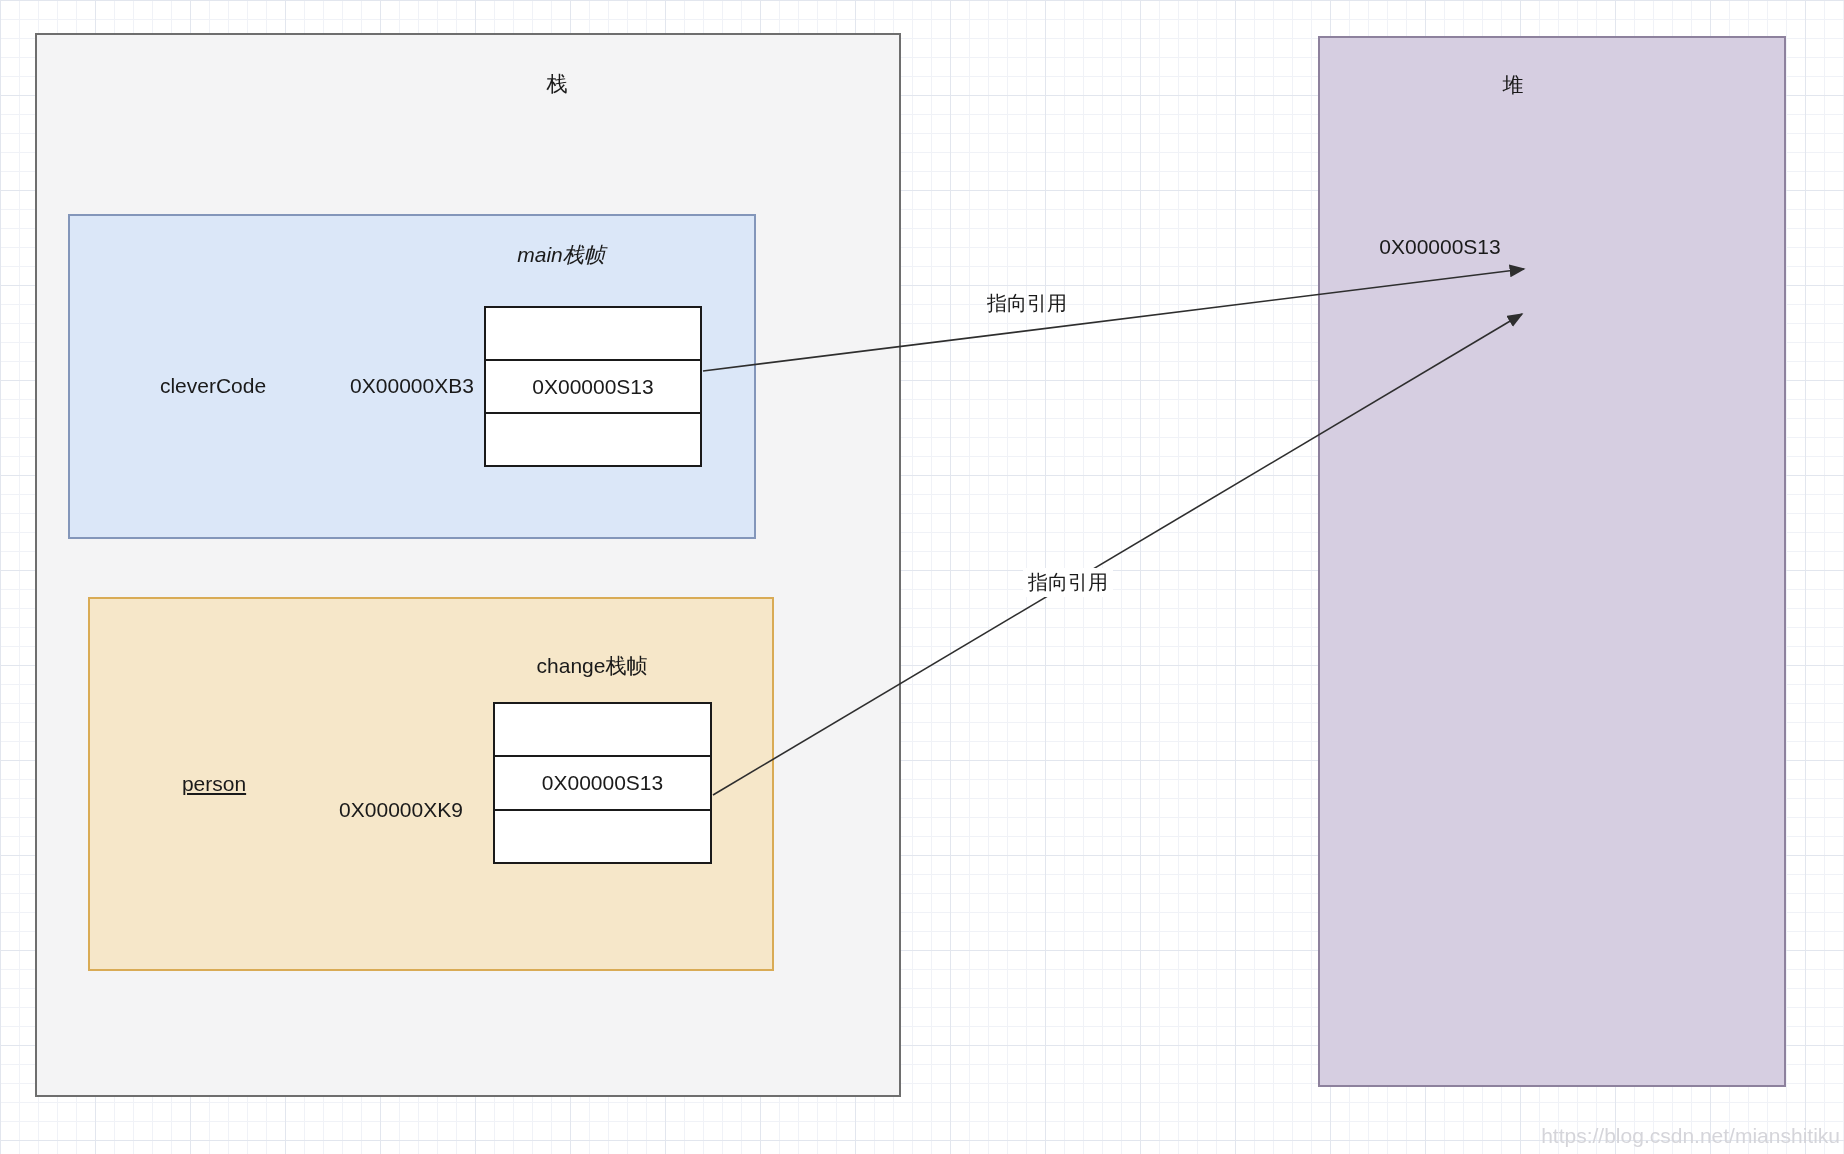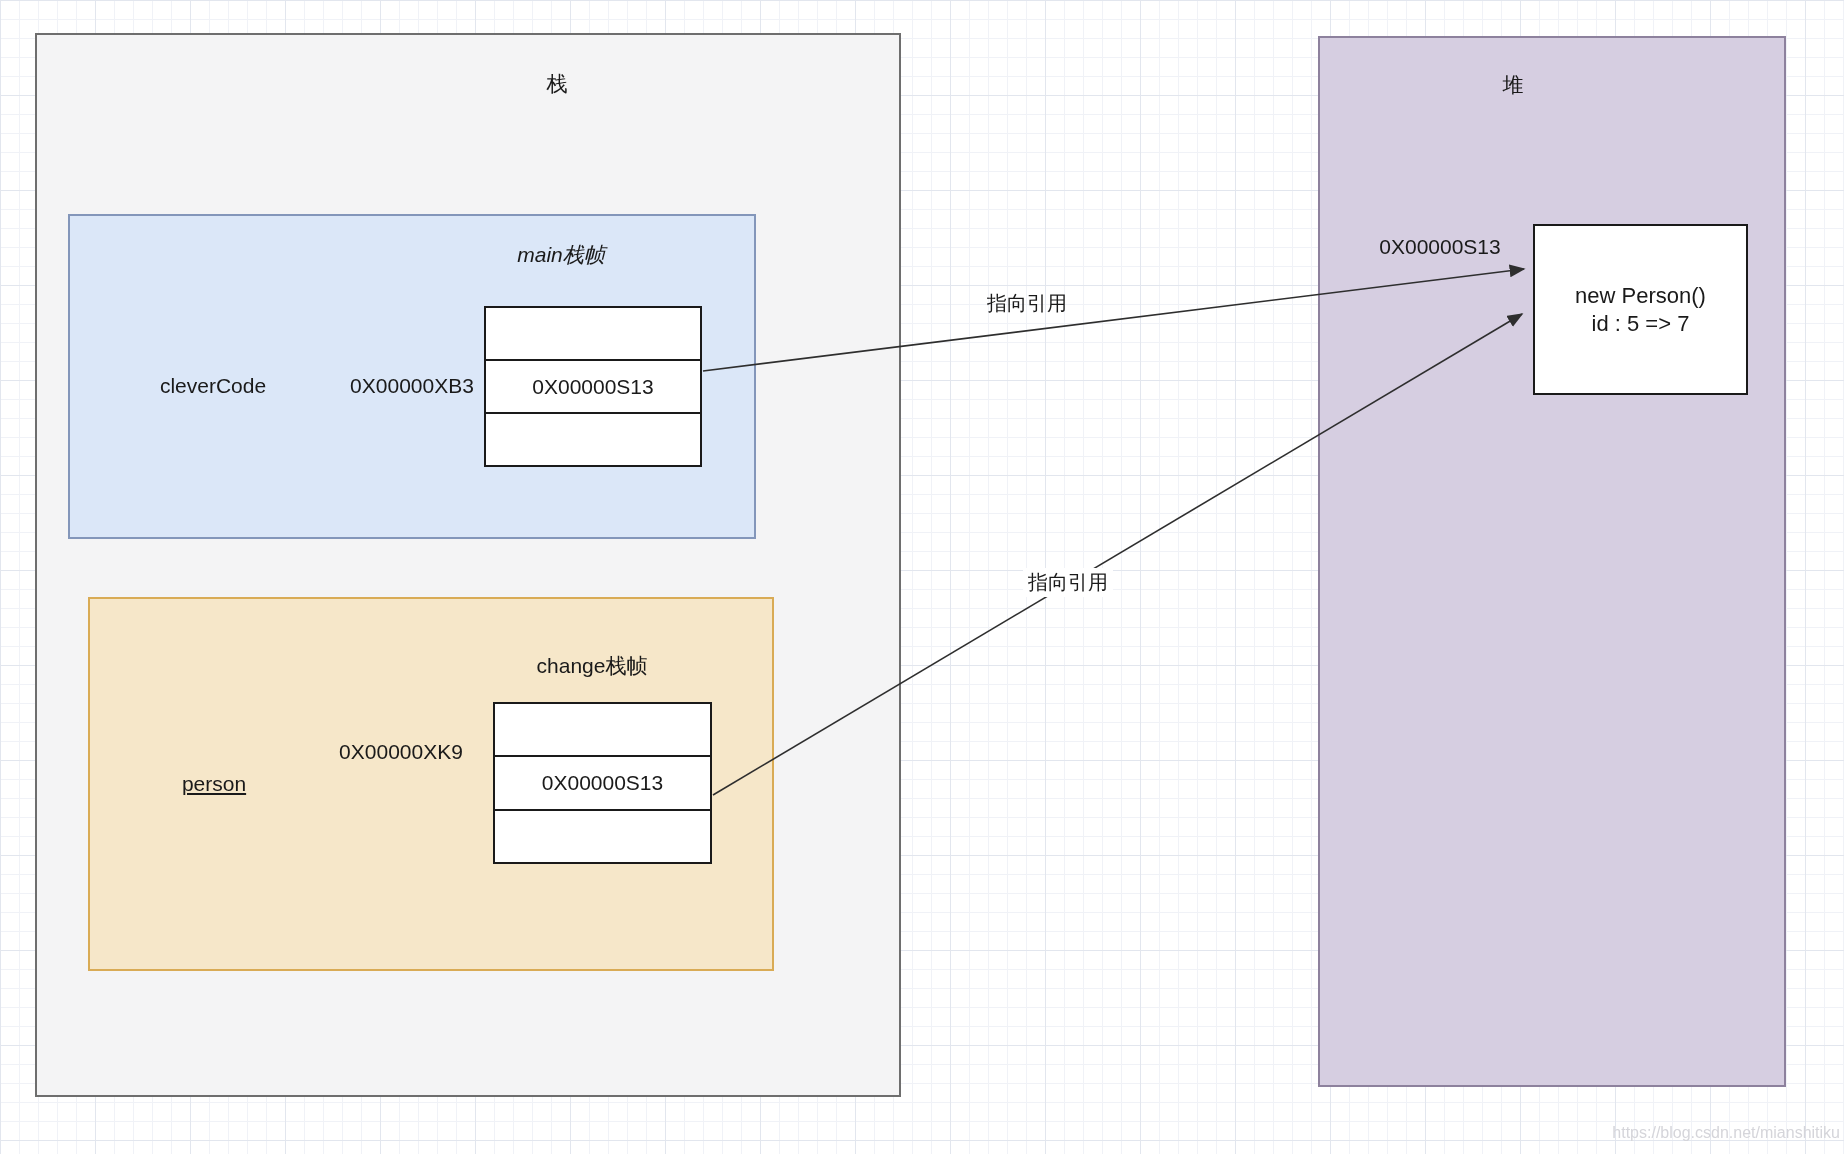--- a/index.html
+++ b/index.html
@@ -24,21 +24,21 @@
   .frame-change{left:88px;top:597px;width:686px;height:374px;background:#f6e7c9;border:2px solid #d9ab55;}
   .lbl{position:absolute;text-align:center;font-size:21px;line-height:28px;white-space:nowrap;}
   .slot-table{position:absolute;box-sizing:border-box;background:#ffffff;border:2px solid #1a1a1a;display:flex;flex-direction:column;}
   .slot{box-sizing:border-box;flex:1;display:flex;align-items:center;justify-content:center;font-size:21px;}
   .slot + .slot{border-top:2px solid #1a1a1a;}
   .table-main{left:484px;top:306px;width:218px;height:161px;}
   .table-change{left:493px;top:702px;width:219px;height:162px;}
   .object-box{position:absolute;left:1533px;top:224px;width:215px;height:171px;box-sizing:border-box;background:#ffffff;border:2px solid #1a1a1a;display:flex;flex-direction:column;align-items:center;justify-content:center;font-size:22px;line-height:28px;}
   .edge-label-plain{position:absolute;font-size:20px;white-space:nowrap;transform:translateX(-50%);}
   .edge-label-bg{position:absolute;font-size:20px;white-space:nowrap;transform:translateX(-50%);background:#ffffff;padding:1px 5px;}
-  .watermark{position:absolute;right:4px;top:1124px;font-size:16px;color:#d5d5da;white-space:nowrap;}
+  .watermark{position:absolute;right:4px;top:1124px;font-size:21px;color:#d5d5da;white-space:nowrap;}
   svg.overlay{position:absolute;left:0;top:0;pointer-events:none;}
 </style>
 </head>
 <body>
 
 <div class="canvas">
 
   <div class="region region-stack"></div>
   <div class="lbl" style="left:507px;top:70px;width:100px;">栈</div>
 
@@ -48,34 +48,30 @@
   <div class="lbl" style="left:312px;top:372px;width:200px;">0X00000XB3</div>
   <div class="slot-table table-main">
     <div class="slot"></div>
     <div class="slot">0X00000S13</div>
     <div class="slot"></div>
   </div>
 
   <div class="region frame-change"></div>
   <div class="lbl" style="left:492px;top:652px;width:200px;">change栈帧</div>
   <div class="lbl" style="left:114px;top:770px;width:200px;text-decoration:underline;">person</div>
-  <div class="lbl" style="left:301px;top:738px;width:200px;">0X00000XK9</div>
+  <div class="lbl" style="left:301px;top:796px;width:200px;">0X00000XK9</div>
   <div class="slot-table table-change">
     <div class="slot"></div>
     <div class="slot">0X00000S13</div>
     <div class="slot"></div>
   </div>
 
   <div class="region region-heap"></div>
   <div class="lbl" style="left:1463px;top:71px;width:100px;">堆</div>
   <div class="lbl" style="left:1340px;top:233px;width:200px;">0X00000S13</div>
-  <div class="object-box">
-    <span>new Person()</span>
-    <span>id : 5 =&gt; 7</span>
-  </div>
 
   <svg class="overlay" width="1844" height="1154" viewBox="0 0 1844 1154">
     <defs>
       <marker id="arrowhead" markerWidth="12" markerHeight="10" refX="9" refY="4" orient="auto">
         <path d="M0,0 L10,4 L0,8 Z" fill="#2e2e2e"></path>
       </marker>
     </defs>
     <line x1="703" y1="371" x2="1524" y2="269" stroke="#2e2e2e" stroke-width="1.6" marker-end="url(#arrowhead)"></line>
     <line x1="713" y1="795" x2="1522" y2="314" stroke="#2e2e2e" stroke-width="1.6" marker-end="url(#arrowhead)"></line>
   </svg>

